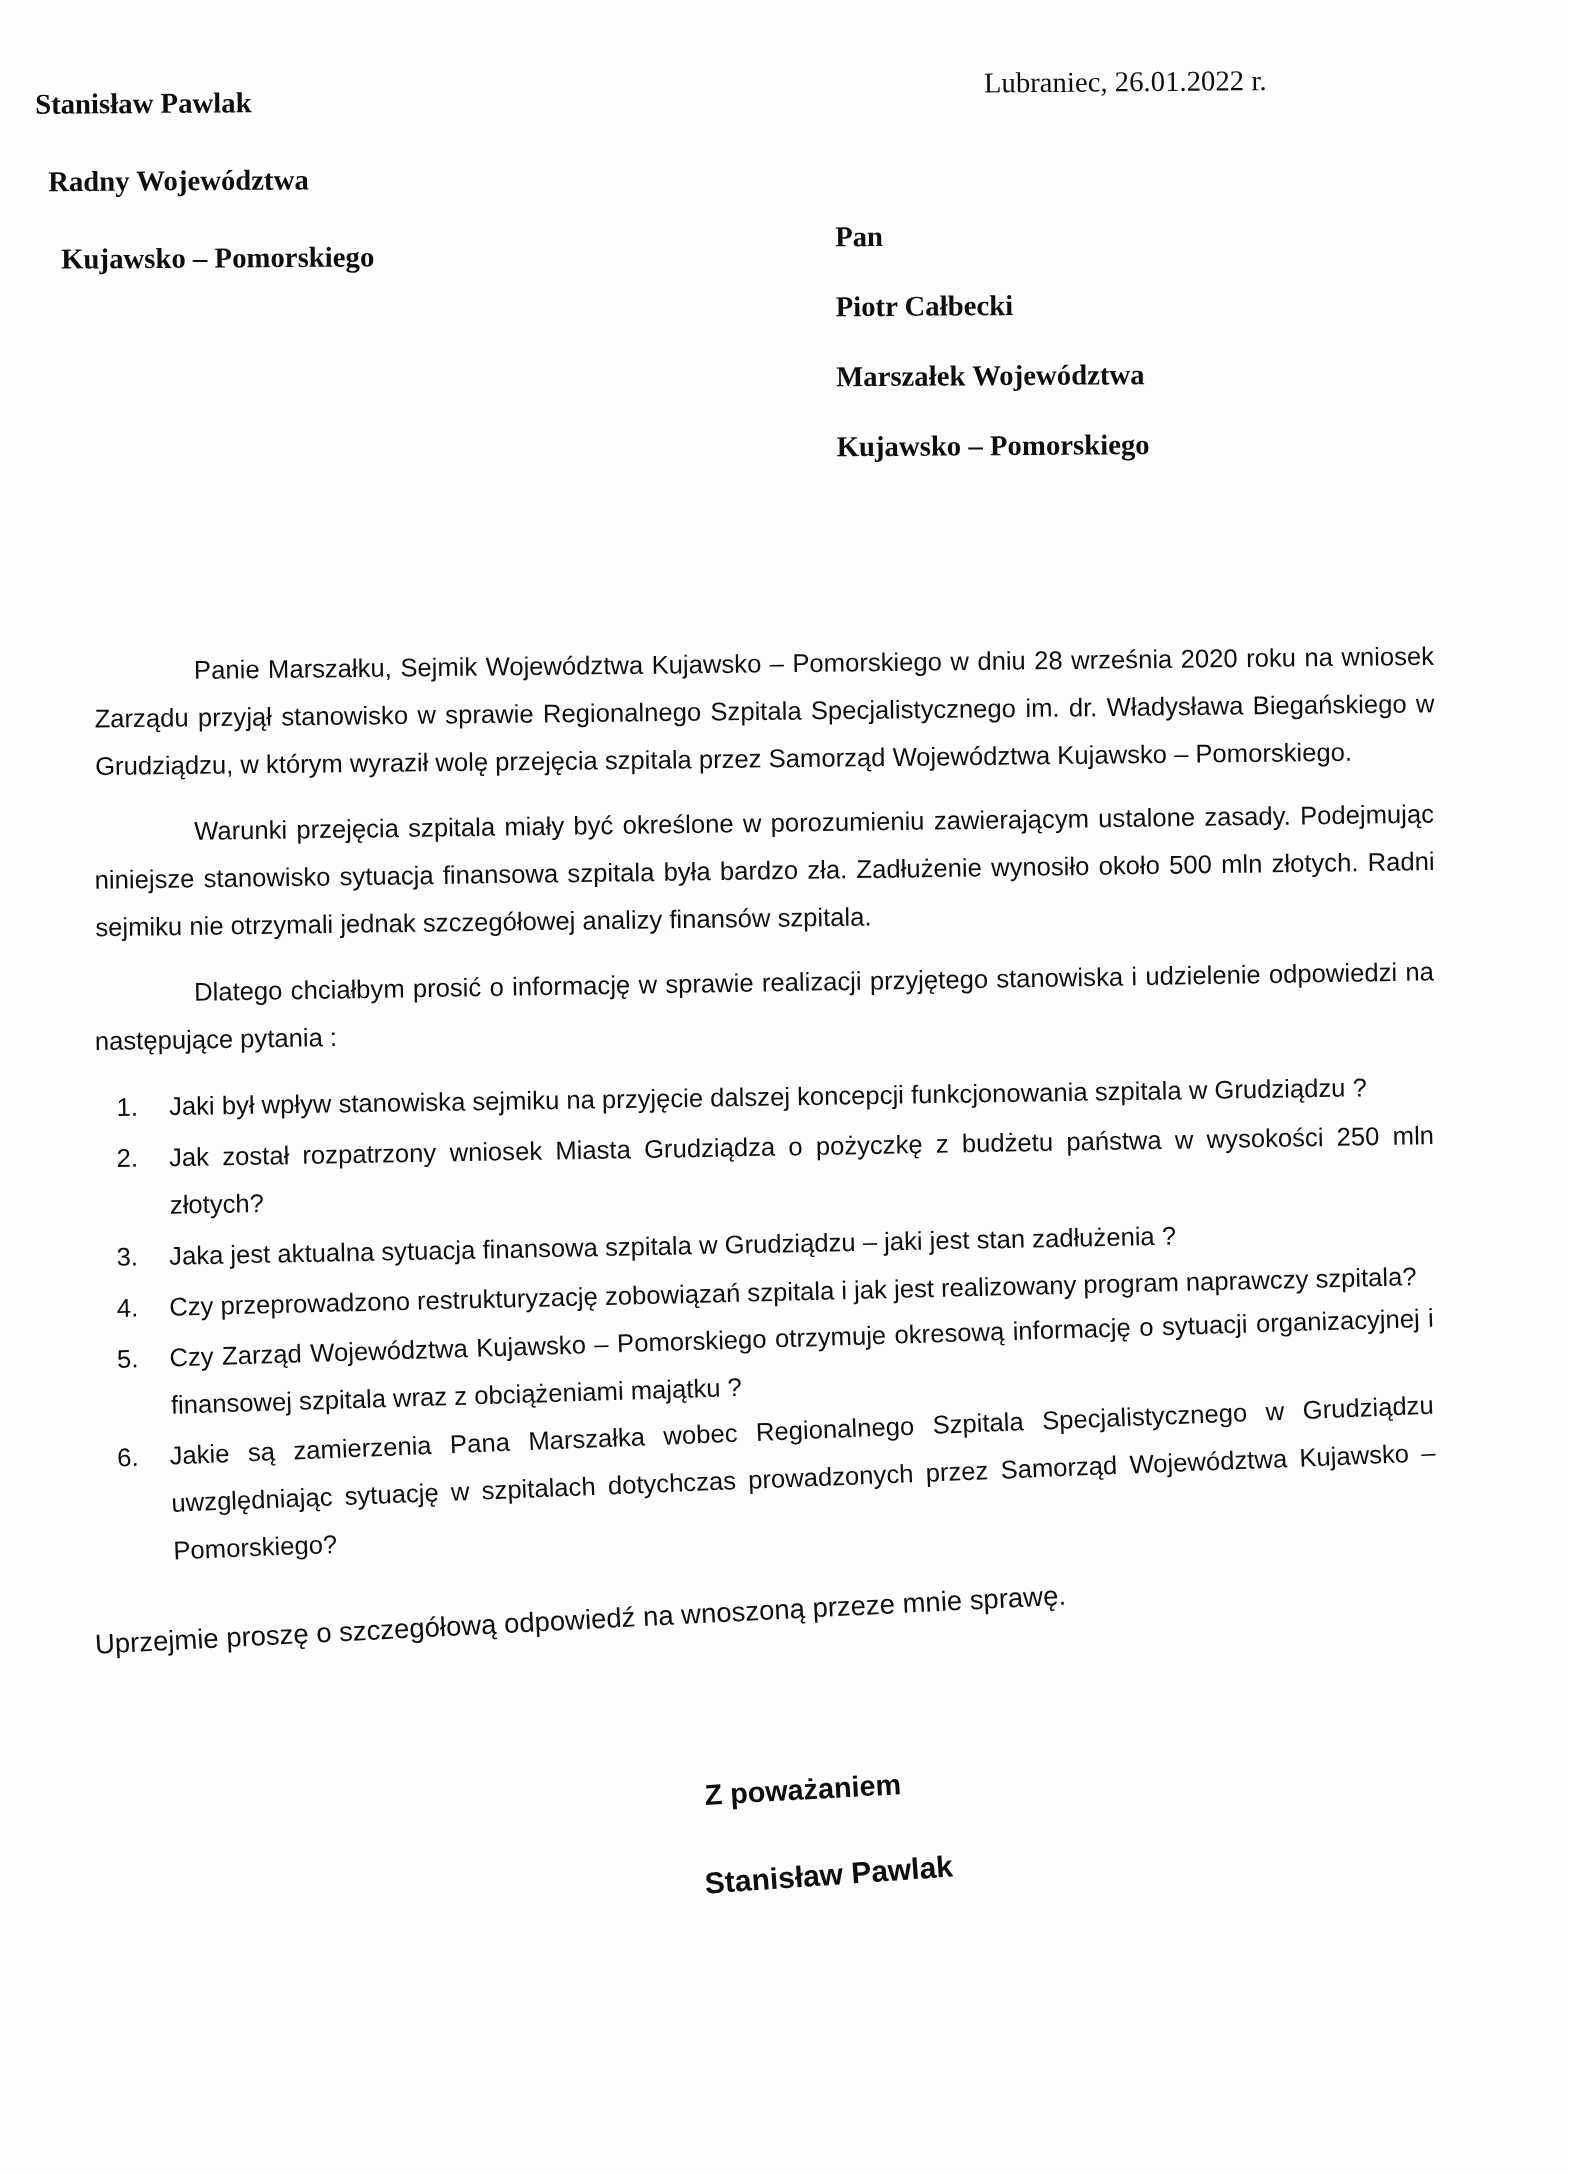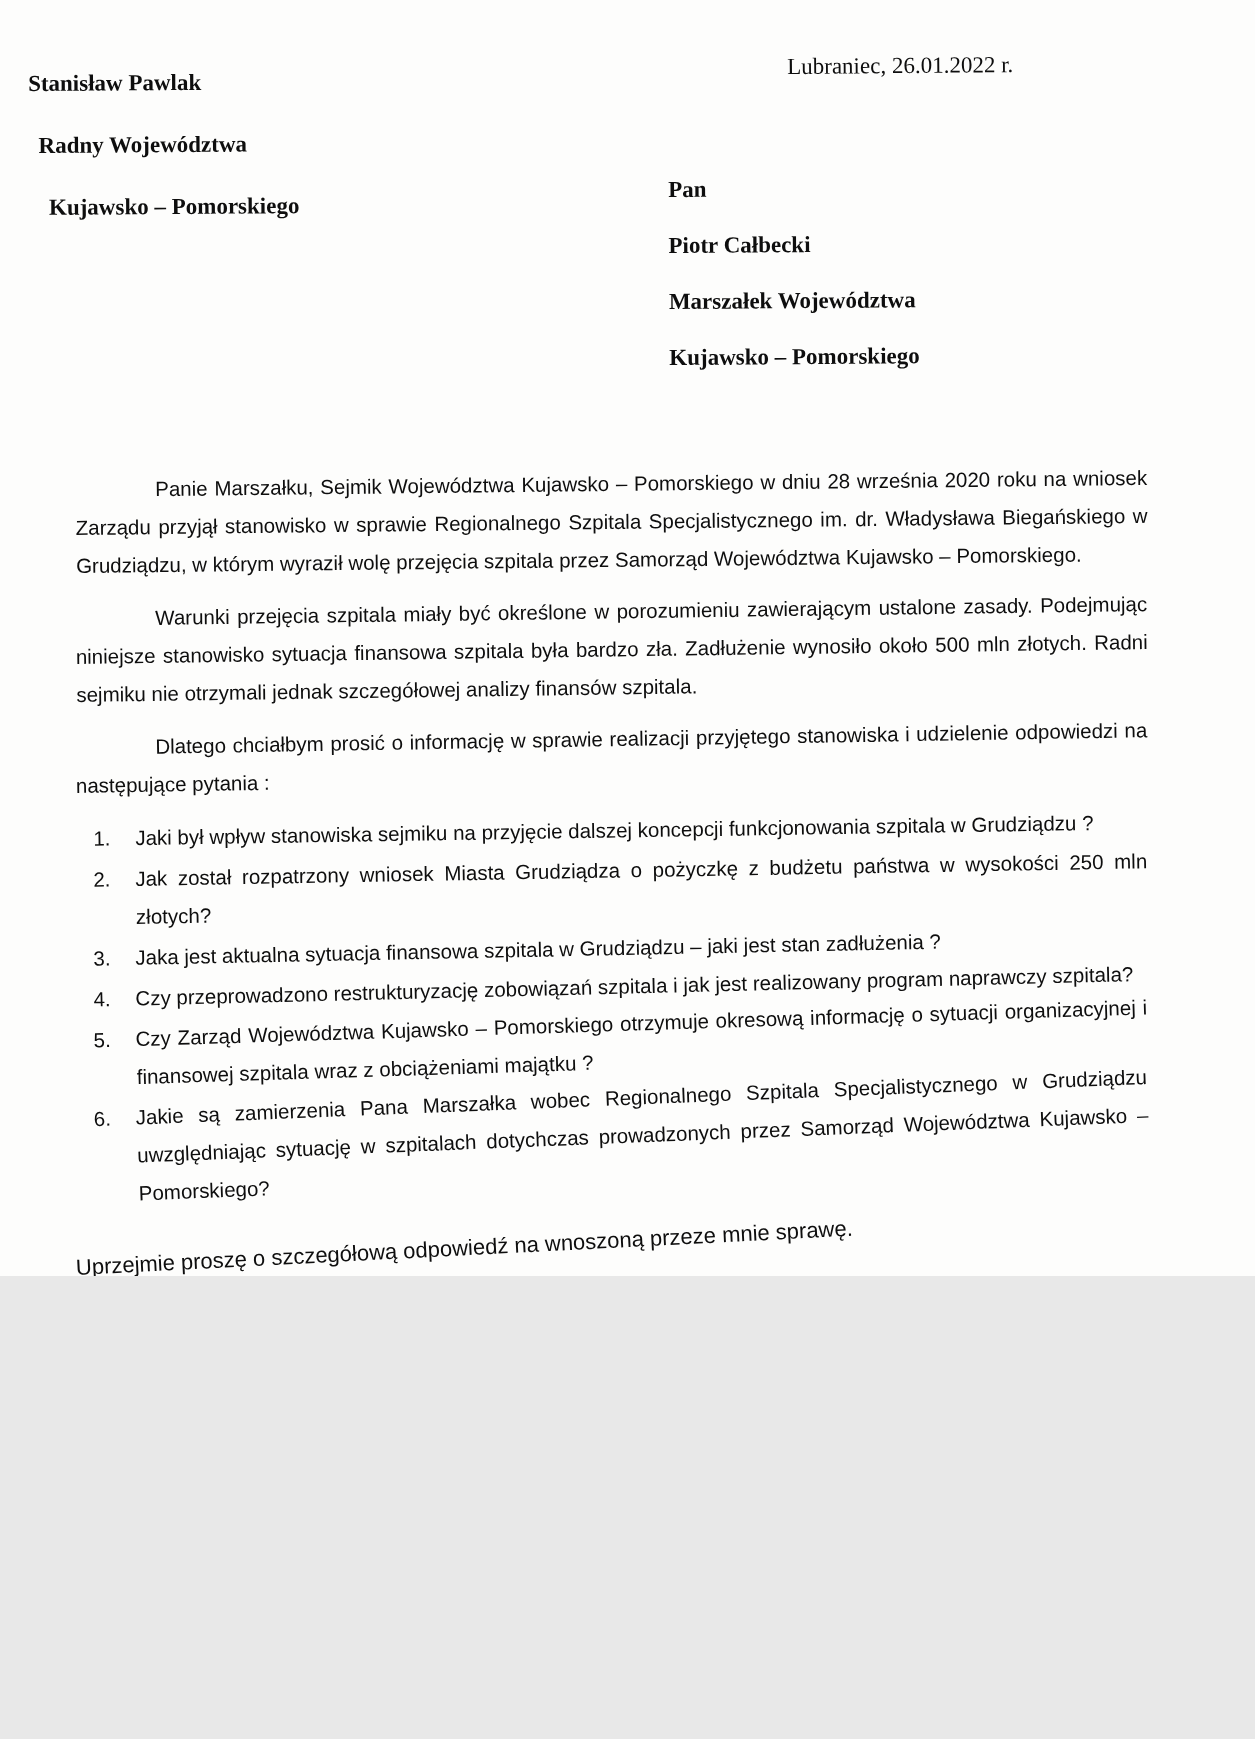--- a/index.html
+++ b/index.html
@@ -1,38 +1,38 @@
 <!DOCTYPE html>
 <html lang="pl"><head>
 <meta charset="utf-8">
 <style>
   html,body{margin:0;padding:0;background:#e8e8e8;}
   .page{
     position:relative;
-    width:1255px;height:1276px;
+    width:1255px;height:1739px;
     margin:0 auto;
     background:#fdfdfc;
     overflow:hidden;
     color:#0e0e0e;
     font-family:"Liberation Sans", sans-serif;
   }
   
   .serif{font-family:"Liberation Serif", serif;}
   .sender{position:absolute;left:28px;top:72px;transform:rotate(-0.4deg);transform-origin:left top;}
   .sender-line{font-size:23px;font-weight:bold;line-height:1;margin-bottom:39px;}
   .sender-line:nth-child(2){padding-left:10px;}
   .sender-line:nth-child(3){padding-left:20px;}
   .date{
     position:absolute;right:242px;top:54px;
     font-size:23px;transform:rotate(-0.5deg);transform-origin:left top;
   }
   .recipient{position:absolute;left:668px;top:178px;transform:rotate(-0.4deg);transform-origin:left top;}
   .recipient-line{font-size:23px;font-weight:bold;line-height:1;margin-bottom:33px;}
   
-  .body{position:absolute;left:75px;top:471px;width:1072px;font-size:20.5px;}
+  .body{position:absolute;left:75px;top:519px;width:1072px;font-size:20.5px;}
   .para{
     margin:0 0 15px 0;
     text-align:justify;
     text-indent:80px;
     line-height:38px;
     transform-origin:left top;
   }
   .tilt-1{transform:rotate(-0.65deg);}
   .tilt-2{transform:rotate(-0.8deg);}
   .tilt-3{transform:rotate(-0.95deg);}

